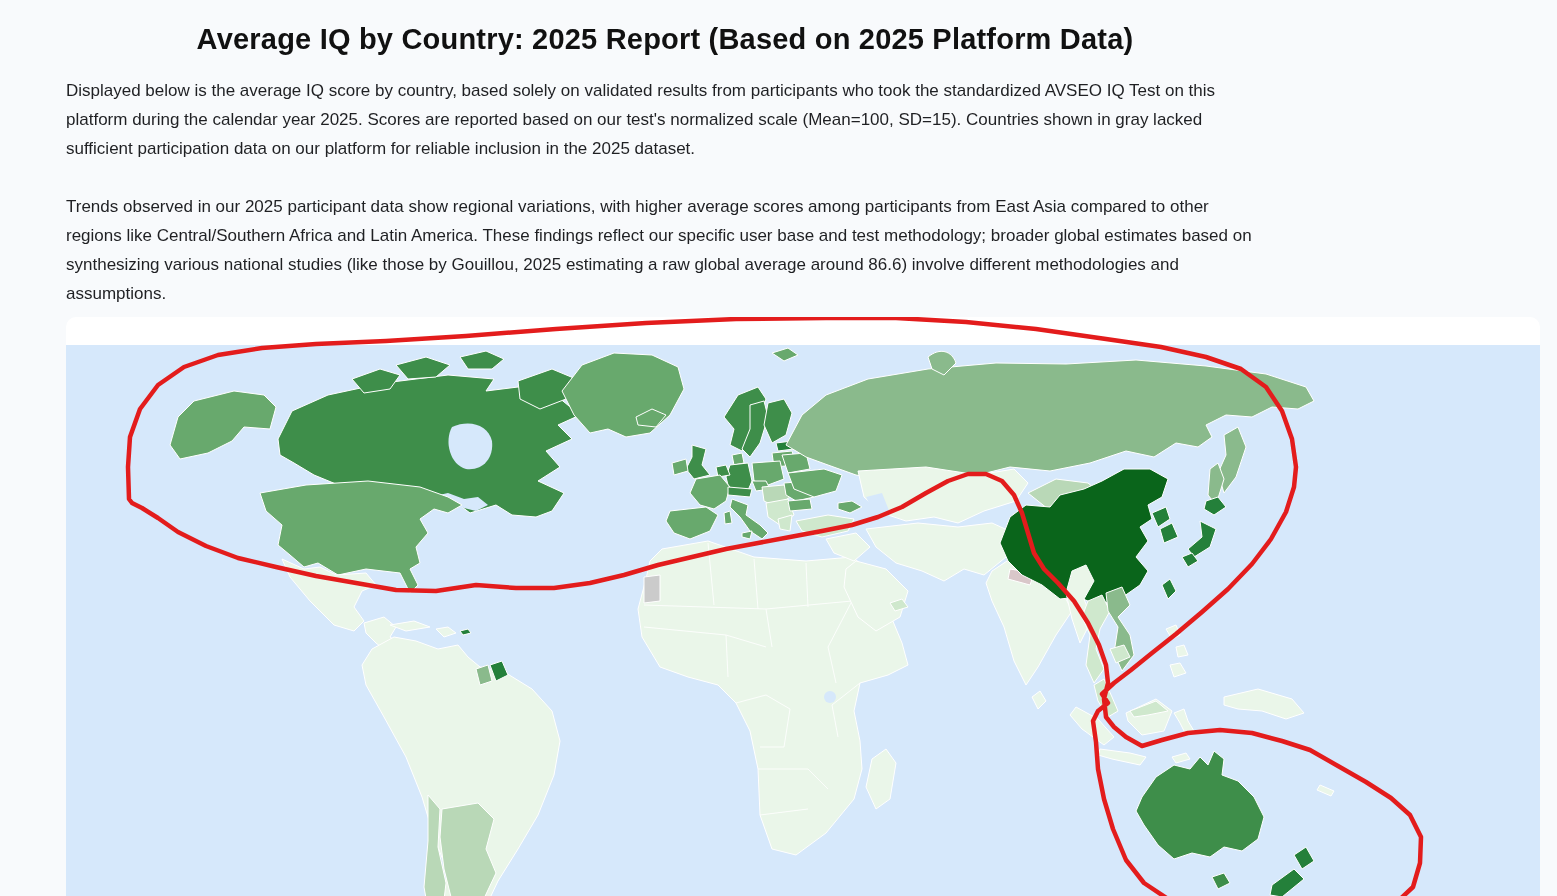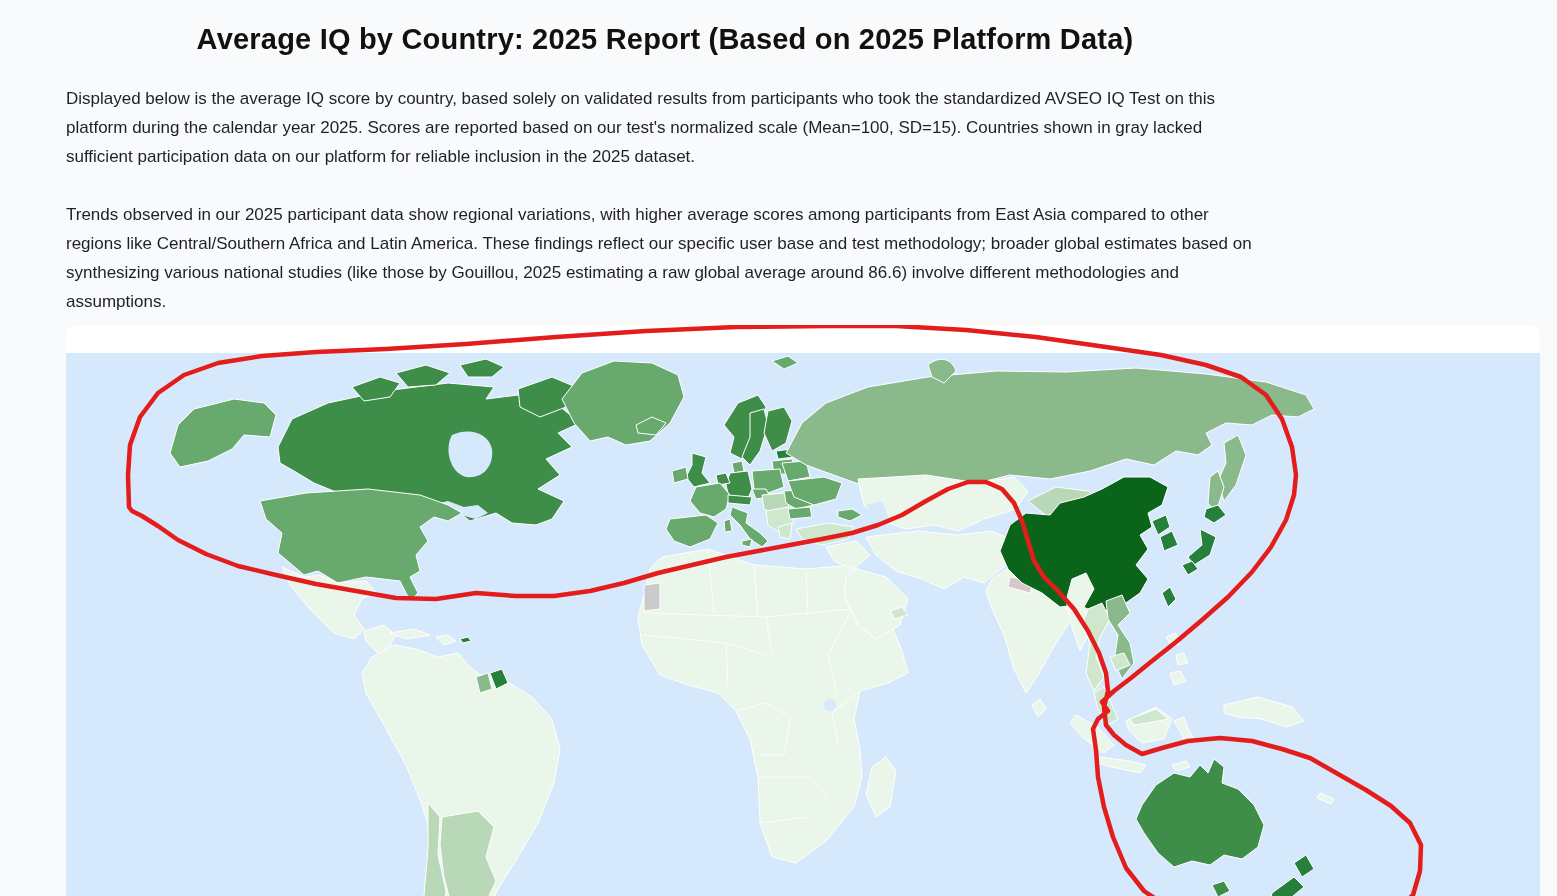--- a/index.html
+++ b/index.html
@@ -10,21 +10,21 @@
     color:#202124;
   }
   .content{width:1198px;margin:0 0 0 66px;}
   h1.page-title{
     font-size:29px;line-height:34px;font-weight:bold;color:#111;
     text-align:center;margin:22px 0 0 0;letter-spacing:0.2px;
   }
   p.body-text{
     font-size:17px;line-height:29px;margin:0;color:#1f2023;
   }
-  p.body-text.first{margin-top:28px;}
+  p.body-text.first{margin-top:20px;}
   p.body-text.second{margin-top:29px;}
   .map-card{
     width:1474px;height:616px;margin-top:9px;
     background:#ffffff;border-radius:10px 10px 0 0;overflow:hidden;
     position:relative;
   }
   .map-card svg{display:block;}
   .land{stroke:#ffffff;stroke-width:1;stroke-linejoin:round;}
   .sea-patch{stroke:none;}
   .borders{stroke:#ffffff;stroke-width:1;fill:none;opacity:.85;}

